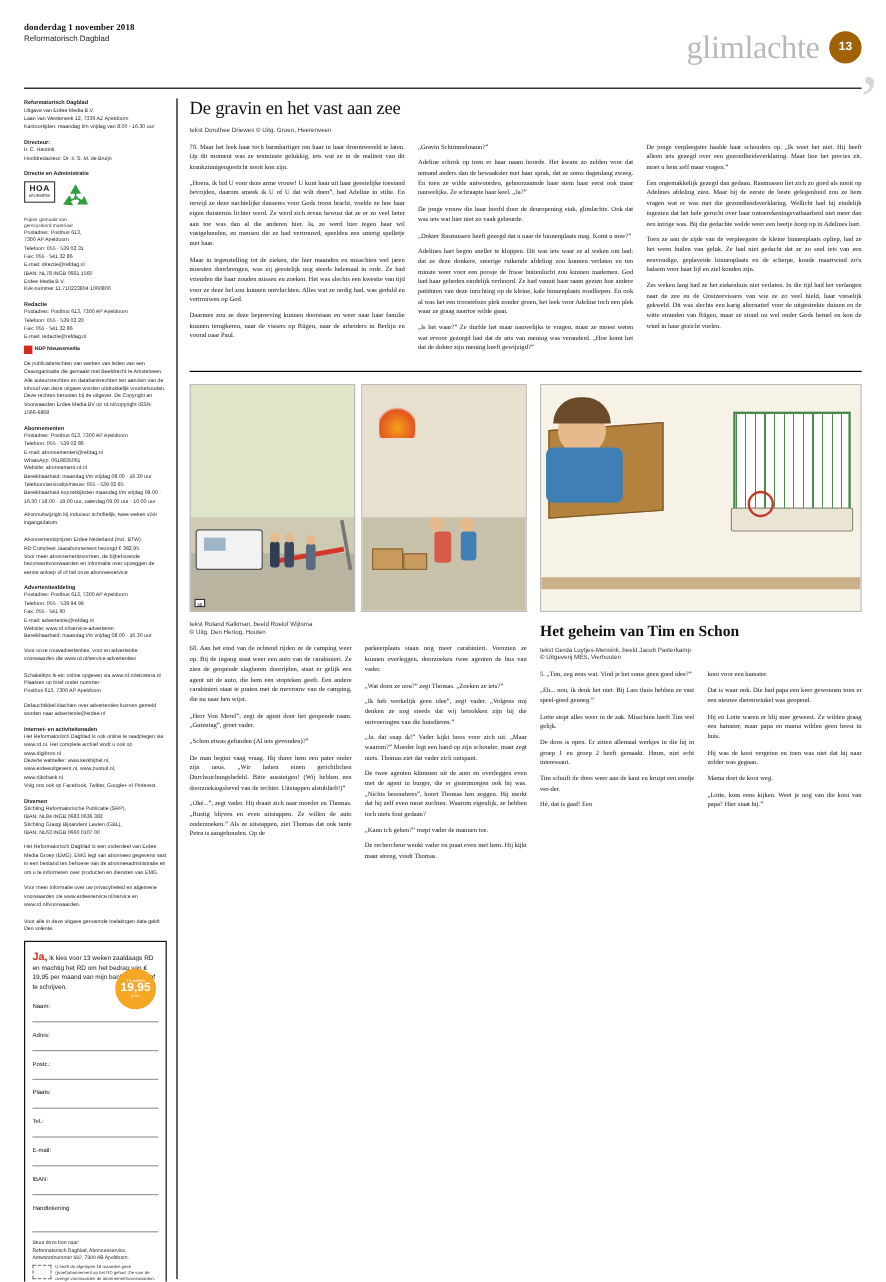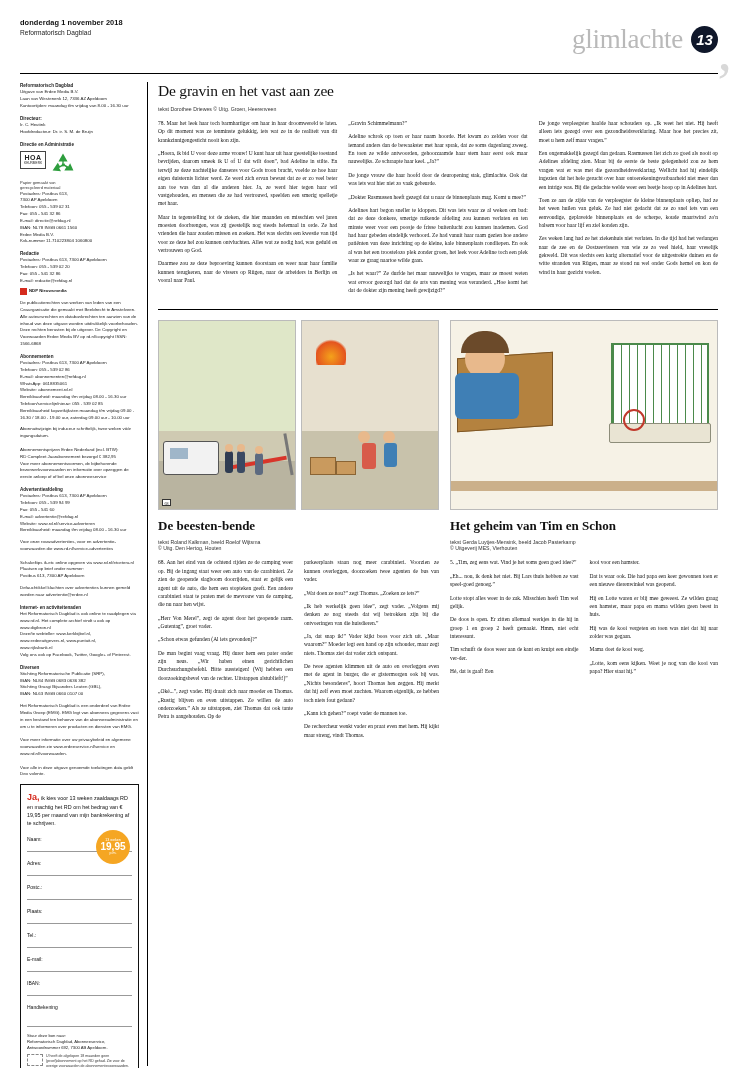--- a/index.html
+++ b/index.html
@@ -9,28 +9,28 @@
     background: #ffffff;
     font-family: "Liberation Serif", serif;
     color: #111;
     position: relative;
     overflow: hidden;
   }
   .page { position:relative; width:738px; height:1068px; padding: 18px 20px 10px 20px; }
 
   
   .masthead { position: relative; height: 56px; border-bottom: 1px solid #000; }
-  .md-date { font-family:Liberation Sans, sans-serif; font-size:7.4px; font-weight:bold; letter-spacing:.1px; }
+  .md-date { font-family:Liberation Serif, serif; font-size:7.4px; font-weight:bold; letter-spacing:.1px; }
   .md-paper { font-family:"Liberation Sans", sans-serif; font-size:6.6px; margin-top:2px; color:#222; }
   .md-right { position:absolute; right:0; top:6px; display:flex; align-items:center; gap:8px; }
   .md-section { font-family:"Liberation Serif", serif; font-size:27px; color:#b9b9b9; letter-spacing:-0.3px; }
   .md-pagenum {
-    width:27px; height:27px; border-radius:50%; background:#0f172a; color:#fff;
-    font-family:"Liberation Sans", sans-serif; font-weight:bold; font-size:15px;
-    display:flex; align-items:center; justify-content:center;font-style:italic;
+    width:27px; height:27px; border-radius:50%; background:#a16207; color:#fff;
+    font-family:"Liberation Sans", sans-serif; font-weight:bold; font-size:10px;
+    display:flex; align-items:center; justify-content:center;
   }
   .comma-mark { position:absolute; right:6px; top:36px; font-size:58px; line-height:30px; color:#d8d8d8; font-family:"Liberation Serif", serif; }
 
   
   .cols { display:flex; margin-top:8px; height:984px; }
   .colofon { width:128px; padding-right:8px; border-right:1px solid #000; }
   .content { flex:1; padding-left:10px; }
 
   
   .cf-block { font-family:"Liberation Sans", sans-serif; font-size:4.4px; line-height:1.55; color:#222; margin-bottom:5px; }
@@ -43,21 +43,21 @@
   .green-note { font-size:4px; width:52px; line-height:1.3; color:#333; }
   .ndp { display:flex; align-items:center; gap:2px; margin:2px 0; }
   .ndp-sq { width:7px; height:7px; background:#d52b1e; }
   .ndp-txt { font-size:4.3px; font-weight:bold; }
 
   
   .coupon { border:1px solid #111; margin-top:6px; padding:6px 6px 5px 6px; position:relative; }
   .cp-lead { font-family:"Liberation Sans", sans-serif; font-size:5.4px; line-height:1.45; }
   .cp-ja { font-weight:bold; font-size:9px; color:#d52b1e; font-family:"Liberation Sans",sans-serif; }
   .cp-badge {
-    position:absolute; right:8px; top:45px; width:34px; height:34px; border-radius:50%;
+    position:absolute; right:8px; top:22px; width:34px; height:34px; border-radius:50%;
     background:#f5a623; color:#fff; font-family:"Liberation Sans",sans-serif;
     display:flex; flex-direction:column; align-items:center; justify-content:center; line-height:1;
   }
   .cp-badge .b1 { font-size:3.6px; }
   .cp-badge .b2 { font-size:10px; font-weight:bold; }
   .cp-badge .b3 { font-size:3.6px; }
   .cp-field { font-family:"Liberation Sans",sans-serif; font-size:5px; margin-top:8px; }
   .cp-field .line { border-bottom:1px solid #999; height:9px; margin-top:1px; }
   .cp-foot { font-family:"Liberation Sans",sans-serif; font-size:4.2px; line-height:1.4; margin-top:6px; color:#222; }
   .cp-fine { font-size:3.6px; line-height:1.35; margin-top:4px; color:#333; font-family:"Liberation Sans",sans-serif; display:flex; gap:3px;}
@@ -376,21 +376,20 @@
               <div style="position:absolute;left:10px;bottom:6px;width:22px;height:22px;border:2px solid #c0392b;border-radius:50%"></div>
             </div>
             <div class="table-top"></div>
           </div>
         </div>
       </div>
 
       <div class="lower">
 
         <div class="story-left">
-          <h2 class="story-title">De beesten-bende</h2>
           <div class="byline" style="white-space:pre-line">tekst Roland Kalkman, beeld Roelof Wijtsma
 © Uitg. Den Hertog, Houten</div>
           <div class="two">
             <div class="c bodytext">
               <p>68. Aan het eind van de ochtend rijden ze de camping weer op. Bij de ingang staat weer een auto van de carabinieri. Ze zien de geopende slagboom doorrijden, staat er gelijk een agent uit de auto, die hem een stopteken geeft. Een andere carabinieri staat te praten met de mevrouw van de camping, die nu naar hen wijst.</p>
               <p>„Herr Von Merel”, zegt de agent door het geopende raam. „Gutentag”, groet vader.</p>
               <p>„Schon etwas gefunden (Al iets gevonden)?”</p>
               <p>De man begint vaag vraag. Hij durer hem een pater onder zijn neus. „Wir haben einen gerichtlichen Durchsuchungsbefehl. Bitte aussteigen! (Wij hebben een doorzoekingsbevel van de rechter. Uitstappen alstublieft!)”</p>
               <p>„Oké...”, zegt vader. Hij draait zich naar moeder en Thomas. „Rustig blijven en even uitstappen. Ze willen de auto onderzoeken.” Als ze uitstappen, ziet Thomas dat ook tante Petra is aangehouden. Op de</p>
             </div>

